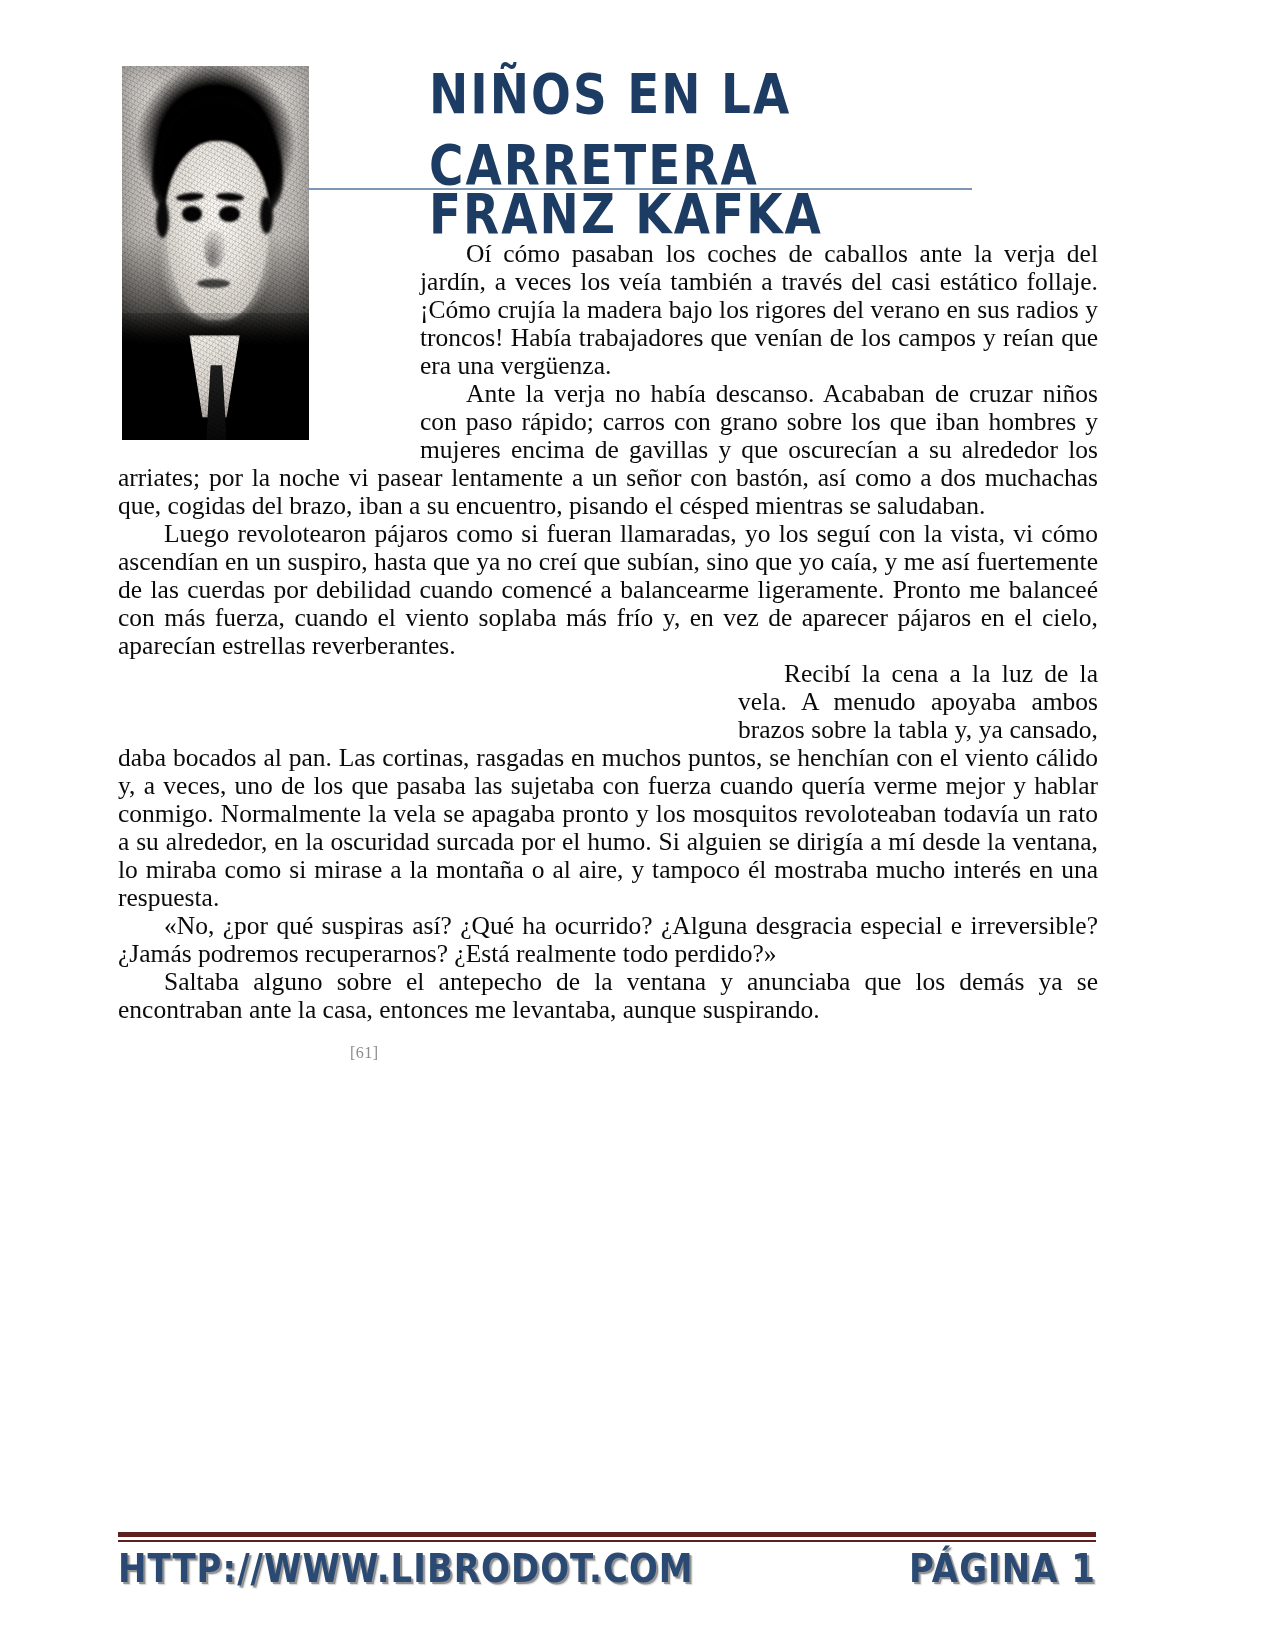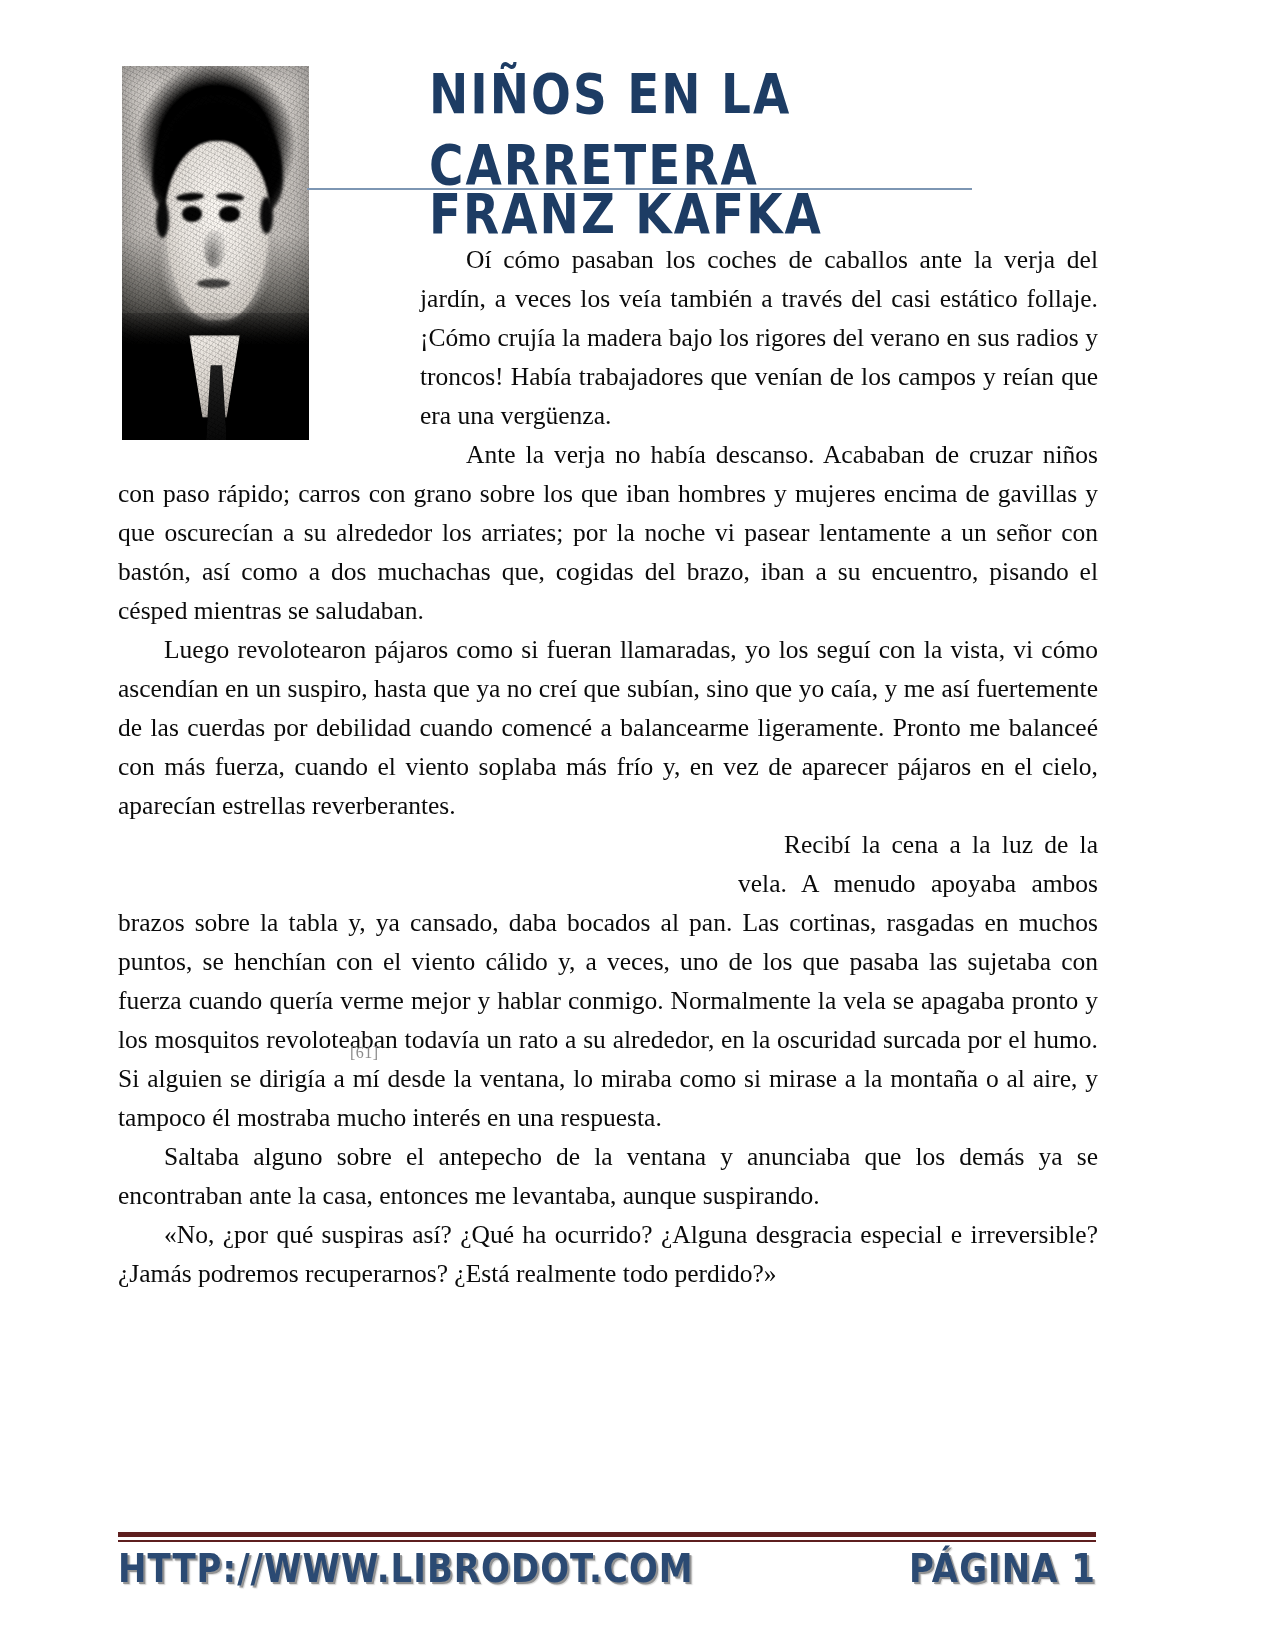--- a/index.html
+++ b/index.html
@@ -184,21 +184,21 @@
     background: #7d96b3;
   }
 
   
   .body-text {
     position: absolute;
     left: 118px;
     top: 240px;
     width: 980px;
     font-size: 25.5px;
-    line-height: 39px;
+    line-height: 28px;
     text-align: justify;
     text-justify: inter-word;
     color: #0b0b0b;
     hyphens: none;
   }
   .body-text p {
     margin: 0;
     text-indent: 46px;
   }
   .wrap-left {
@@ -295,22 +295,22 @@
 
   <div class="title-rule"></div>
 
   <div class="body-text">
     <div class="wrap-left"></div>
     <p>Oí cómo pasaban los coches de caballos ante la verja del jardín, a veces los veía también a través del casi estático follaje. ¡Cómo crujía la madera bajo los rigores del verano en sus radios y troncos! Había trabajadores que venían de los campos y reían que era una vergüenza.</p>
     <p>Ante la verja no había descanso. Acababan de cruzar niños con paso rápido; carros con grano sobre los que iban hombres y mujeres encima de gavillas y que oscurecían a su alrededor los arriates; por la noche vi pasear lentamente a un señor con bastón, así como a dos muchachas que, cogidas del brazo, iban a su encuentro, pisando el césped mientras se saludaban.</p>
     <p>Luego revolotearon pájaros como si fueran llamaradas, yo los seguí con la vista, vi cómo ascendían en un suspiro, hasta que ya no creí que subían, sino que yo caía, y me así fuertemente de las cuerdas por debilidad cuando comencé a balancearme ligeramente. Pronto me balanceé con más fuerza, cuando el viento soplaba más frío y, en vez de aparecer pájaros en el cielo, aparecían estrellas reverberantes.</p>
     <div class="wrap-left-second"></div>
     <p>Recibí la cena a la luz de la vela. A menudo apoyaba ambos brazos sobre la tabla y, ya cansado, daba bocados al pan. Las cortinas, rasgadas en muchos puntos, se henchían con el viento cálido y, a veces, uno de los que pasaba las sujetaba con fuerza cuando quería verme mejor y hablar conmigo. Normalmente la vela se apagaba pronto y los mosquitos revoloteaban todavía un rato a su alrededor, en la oscuridad surcada por el humo. Si alguien se dirigía a mí desde la ventana, lo miraba como si mirase a la montaña o al aire, y tampoco él mostraba mucho interés en una respuesta.</p>
+    <p>«No, ¿por qué suspiras así? ¿Qué ha ocurrido? ¿Alguna desgracia especial e irreversible? ¿Jamás podremos recuperarnos? ¿Está realmente todo perdido?»</p>
     <p>Saltaba alguno sobre el antepecho de la ventana y anunciaba que los demás ya se encontraban ante la casa, entonces me levantaba, aunque suspirando.</p>
-    <p>«No, ¿por qué suspiras así? ¿Qué ha ocurrido? ¿Alguna desgracia especial e irreversible? ¿Jamás podremos recuperarnos? ¿Está realmente todo perdido?»</p>
   </div>
 
   <div class="pagemark">[61]</div>
 
   <div class="footer-rule-a"></div>
   <div class="footer-rule-b"></div>
 
   <div class="footer">
     <div class="footer-text">HTTP://WWW.LIBRODOT.COM</div>
     <div class="footer-text footer-page">PÁGINA 1</div>

